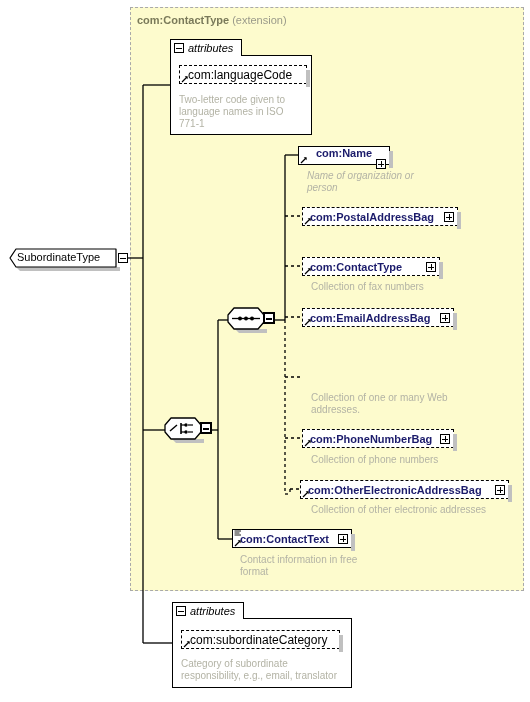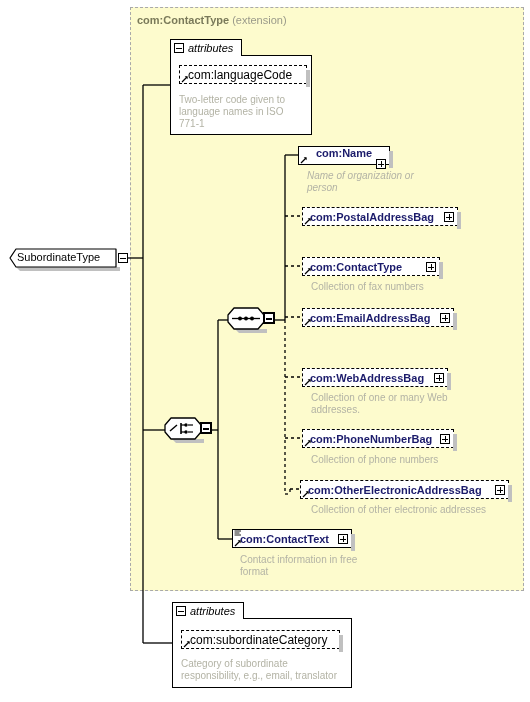--- a/index.html
+++ b/index.html
@@ -326,28 +326,20 @@
 
   <div class="node optional" style="left:302px; top:308px; width:152px;">
     <svg class="refarrow" viewBox="0 0 8 8">
       <path d="M1,7 L6,2" stroke="#000" stroke-width="1.2"></path>
       <path d="M6.6,1.3 L6.6,4.2 L3.7,1.3 Z" fill="#000"></path>
     </svg>
     <span class="nm">com:EmailAddressBag</span>
     <span class="pm plus" style="margin-left:auto;"></span>
   </div>
 
-  <div class="node optional" style="left:302px; top:368px; width:146px;">
-    <svg class="refarrow" viewBox="0 0 8 8">
-      <path d="M1,7 L6,2" stroke="#000" stroke-width="1.2"></path>
-      <path d="M6.6,1.3 L6.6,4.2 L3.7,1.3 Z" fill="#000"></path>
-    </svg>
-    <span class="nm">com:WebAddressBag</span>
-    <span class="pm plus" style="margin-left:auto;"></span>
-  </div>
   <div class="doc" style="left:311px; top:392px; width:180px;">Collection of one or many Web
 addresses.</div>
 
   <div class="node optional" style="left:302px; top:429px; width:152px;">
     <svg class="refarrow" viewBox="0 0 8 8">
       <path d="M1,7 L6,2" stroke="#000" stroke-width="1.2"></path>
       <path d="M6.6,1.3 L6.6,4.2 L3.7,1.3 Z" fill="#000"></path>
     </svg>
     <span class="nm">com:PhoneNumberBag</span>
     <span class="pm plus" style="margin-left:auto;"></span>

